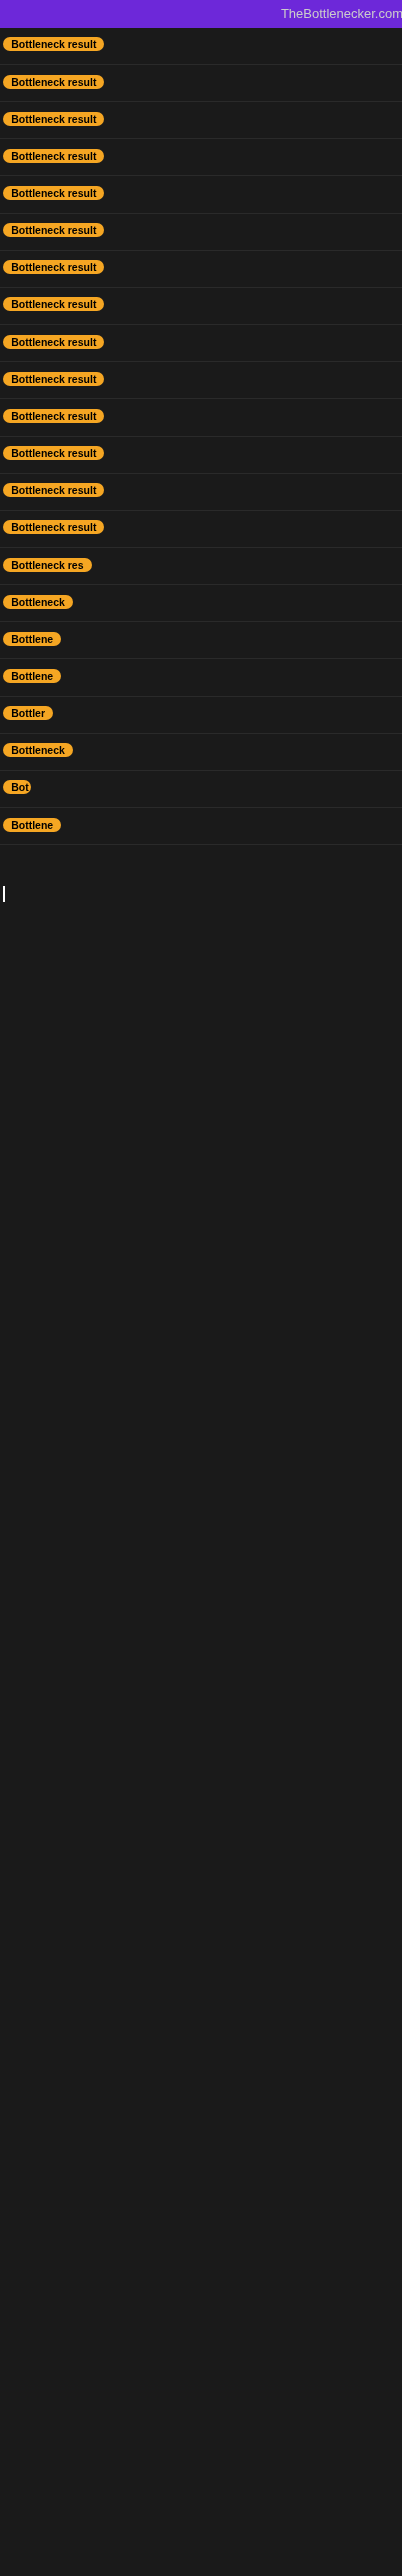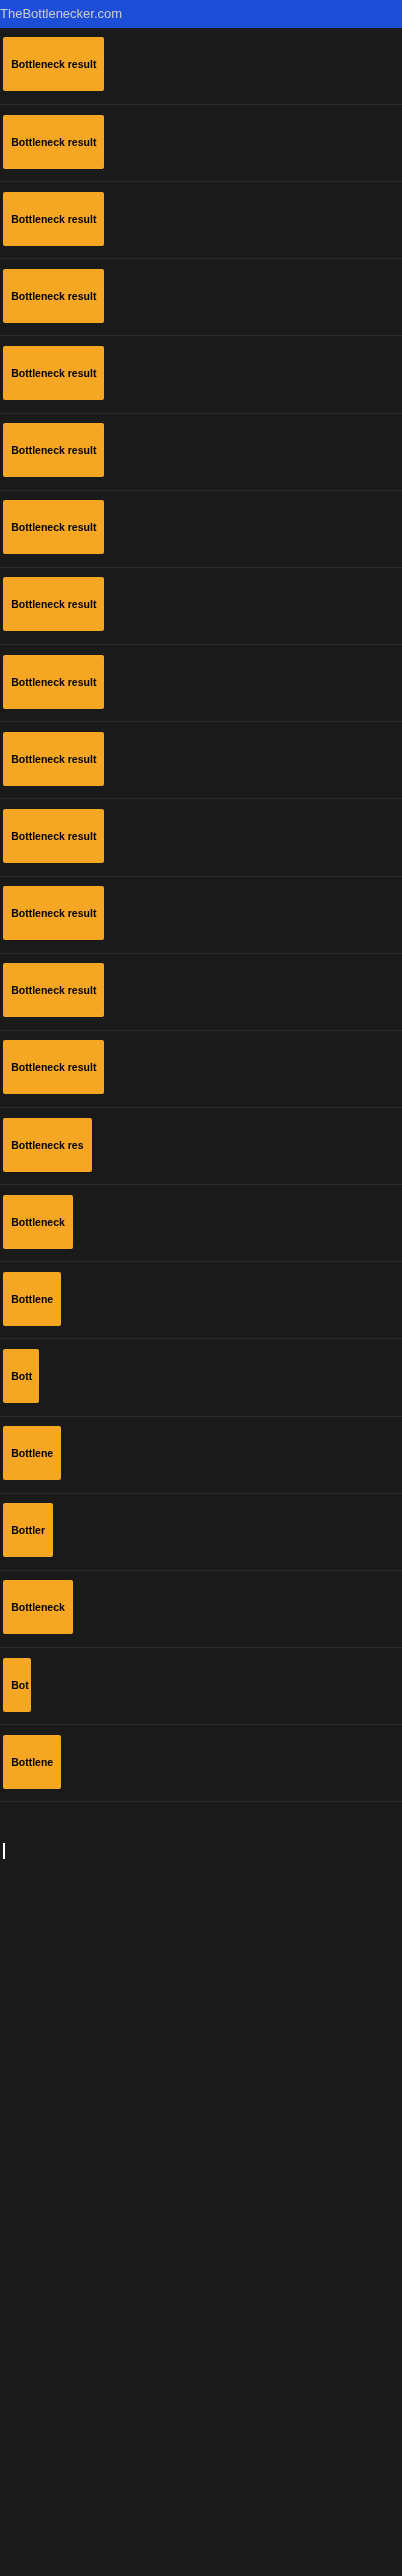--- a/index.html
+++ b/index.html
@@ -10,36 +10,36 @@
 
     body {
       width: 403px;
       min-height: 2576px;
       background-color: #1a1a1a;
       font-family: Arial, sans-serif;
       position: relative;
     }
 
     .site-title {
-      text-align: left;
+      text-align: right;
       color: #cccccc;
       font-size: 13px;
       padding: 6.4px 0;
-      background-color: #1d4ed8;
+      background-color: #6d28d9;
     }
 
     .bottleneck-item {
       display: inline-block;
       background-color: #f5a623;
       color: #000000;
       font-size: 10.5px;
       font-weight: bold;
-      padding: 21px 8px;
+      padding: 1px 8px;
       margin: 3.2px 0 3.2px 3.2px;
-      border-radius: 2px;
+      border-radius: 8px;
       white-space: nowrap;
       overflow: hidden;
     }
 
     .row {
       display: block;
       width: 100%;
       padding: 6.4px 0;
       border-bottom: 0.8px solid #2a2a2a;
     }
@@ -71,21 +71,20 @@
     <div class="row"><span class="bottleneck-item" style="max-width: 129px; overflow: hidden;">Bottleneck result</span></div>
     <div class="row"><span class="bottleneck-item" style="max-width: 129px; overflow: hidden;">Bottleneck result</span></div>
     <div class="row"><span class="bottleneck-item" style="max-width: 129px; overflow: hidden;">Bottleneck result</span></div>
     <div class="row"><span class="bottleneck-item" style="max-width: 129px; overflow: hidden;">Bottleneck result</span></div>
     <div class="row"><span class="bottleneck-item" style="max-width: 129px; overflow: hidden;">Bottleneck result</span></div>
     <div class="row"><span class="bottleneck-item" style="max-width: 129px; overflow: hidden;">Bottleneck result</span></div>
     <div class="row"><span class="bottleneck-item" style="max-width: 129px; overflow: hidden;">Bottleneck result</span></div>
     <div class="row"><span class="bottleneck-item" style="max-width: 105px; overflow: hidden; text-align: right;">Bottleneck res</span></div>
     <div class="row"><span class="bottleneck-item" style="max-width: 81px; overflow: hidden;">Bottleneck</span></div>
     <div class="row"><span class="bottleneck-item" style="max-width: 64px; overflow: hidden;">Bottlene</span></div>
-    <div class="row"><span class="bottleneck-item" style="max-width: 36px; overflow: hidden;">Bott</span></div>
     <div class="row"><span class="bottleneck-item" style="max-width: 64px; overflow: hidden;">Bottlene</span></div>
     <div class="row"><span class="bottleneck-item" style="max-width: 52px; overflow: hidden;">Bottler</span></div>
     <div class="row"><span class="bottleneck-item" style="max-width: 81px; overflow: hidden;">Bottleneck</span></div>
     <div class="row"><span class="bottleneck-item" style="max-width: 28px; overflow: hidden;">Bot</span></div>
     <div class="row"><span class="bottleneck-item" style="max-width: 64px; overflow: hidden;">Bottlene</span></div>
   </div>
 
 <div style="height: 886px; position: relative;">
   <div style="margin-top: 40px;">
     <span class="cursor"></span>

